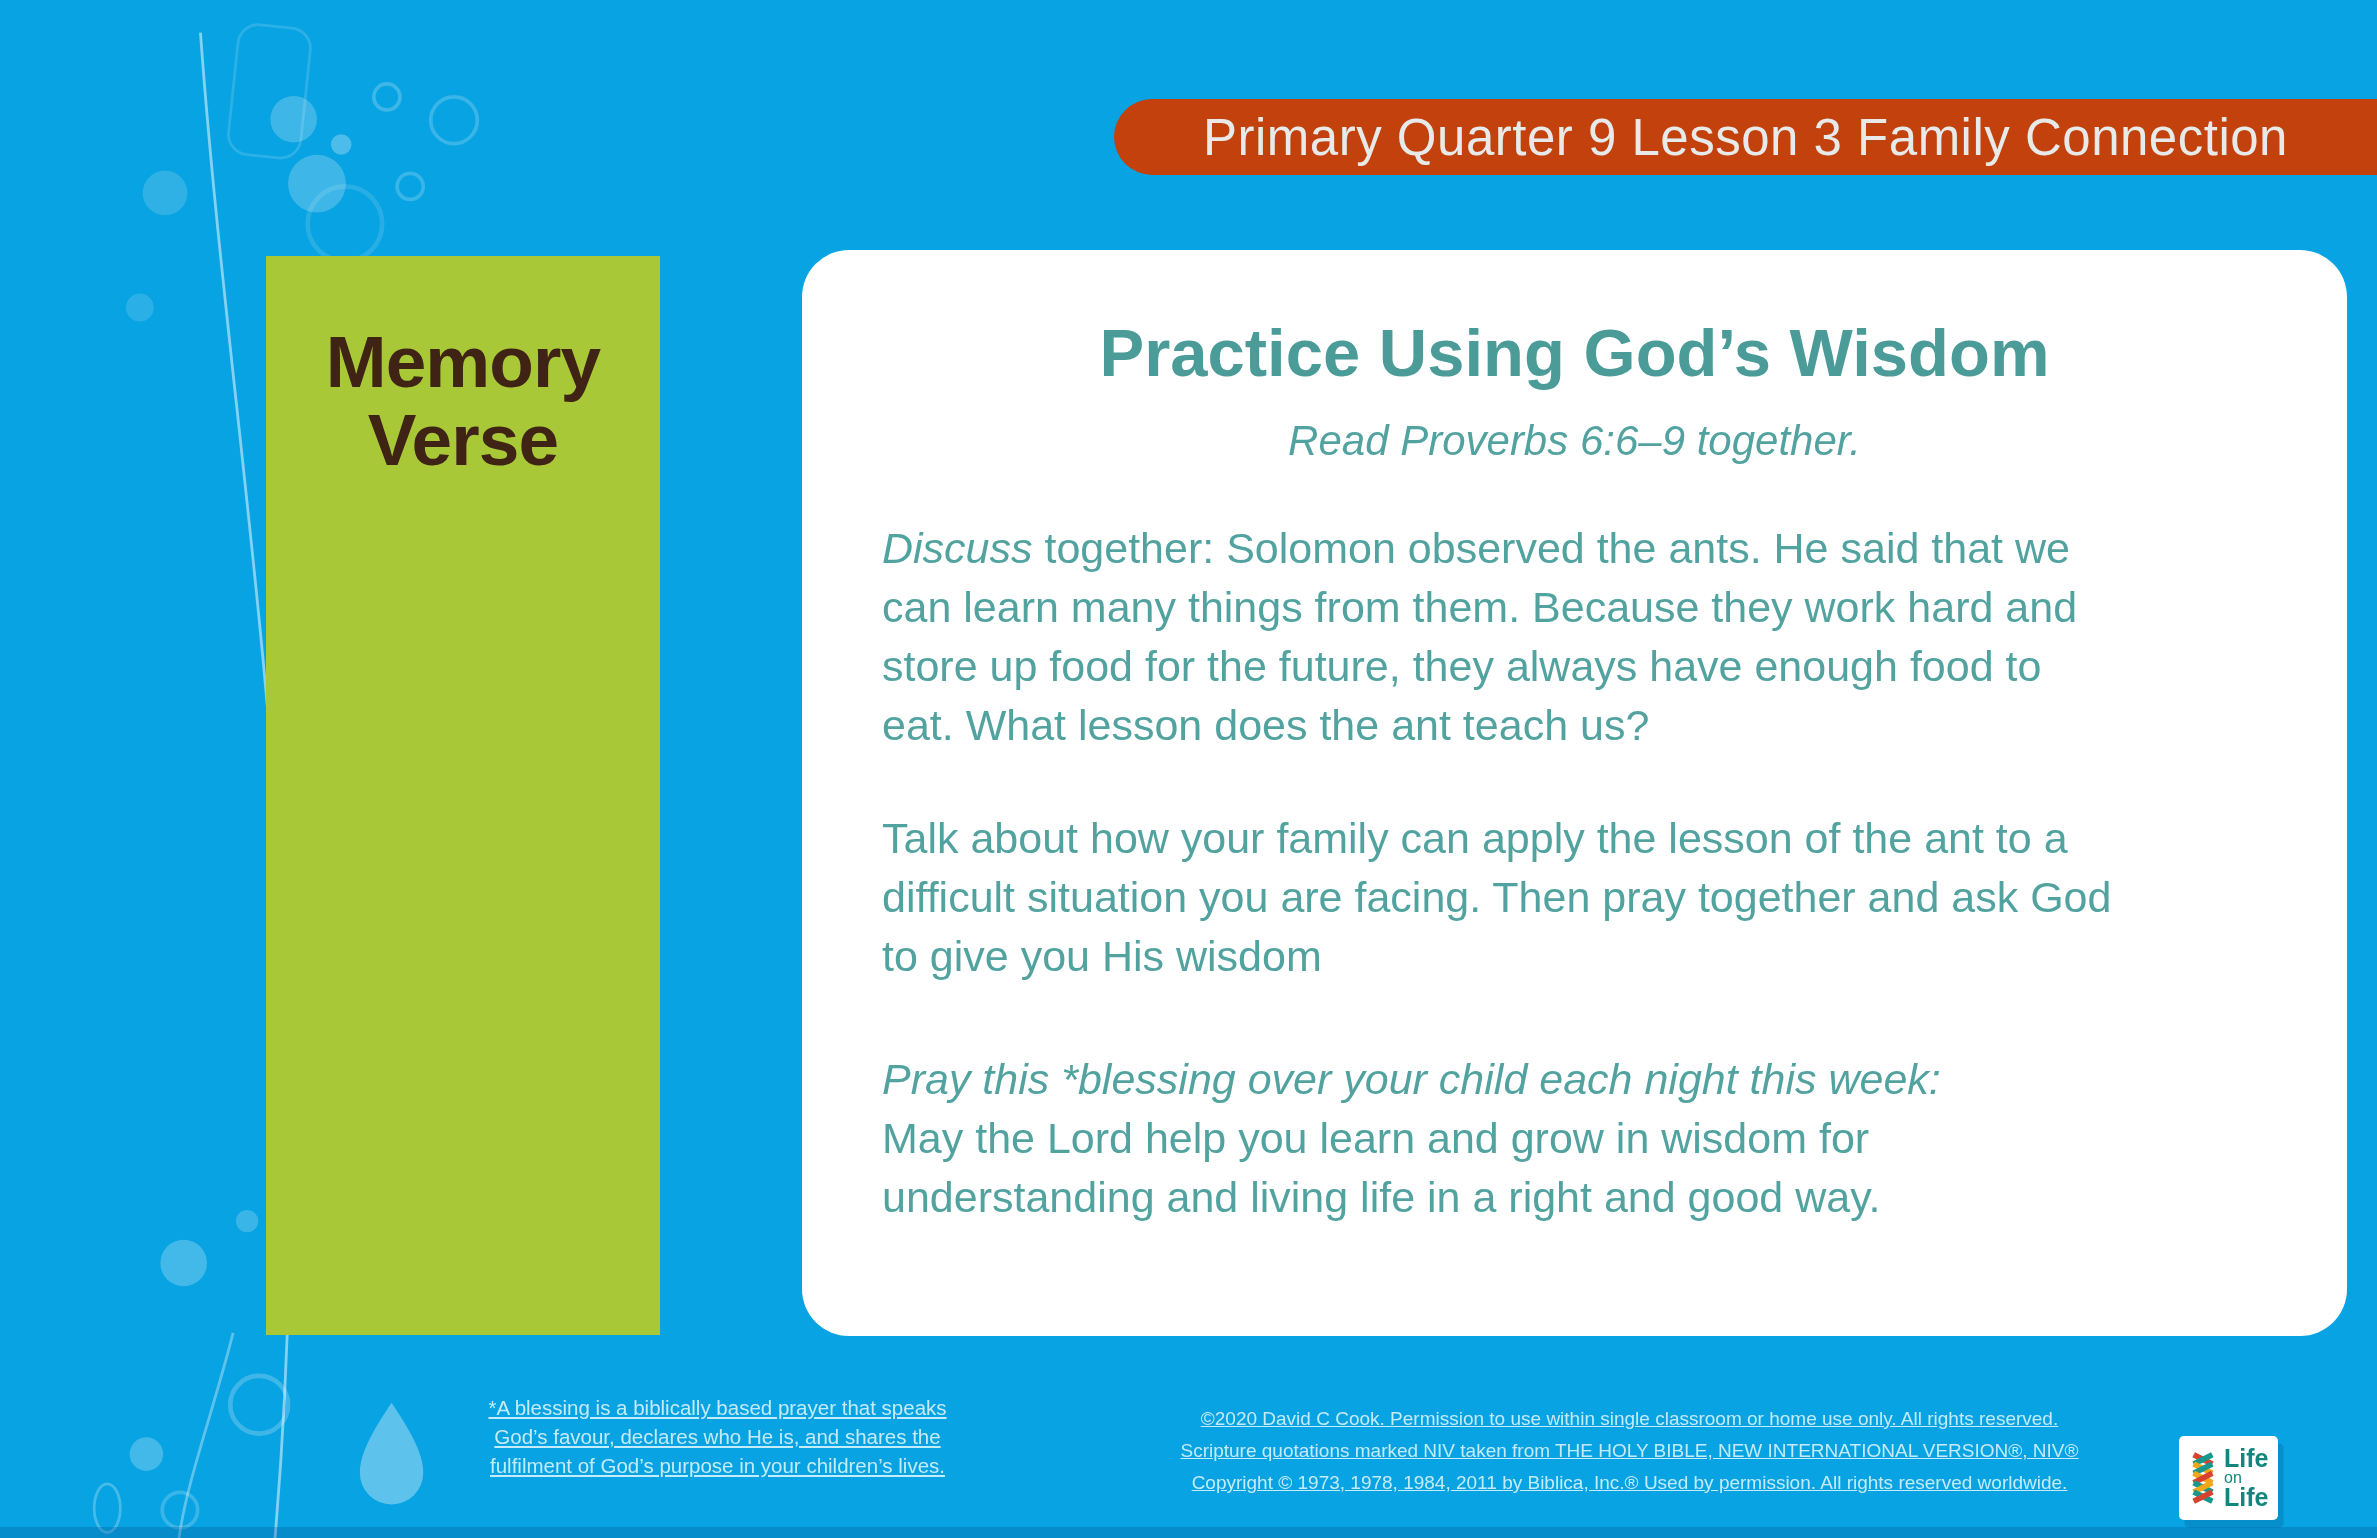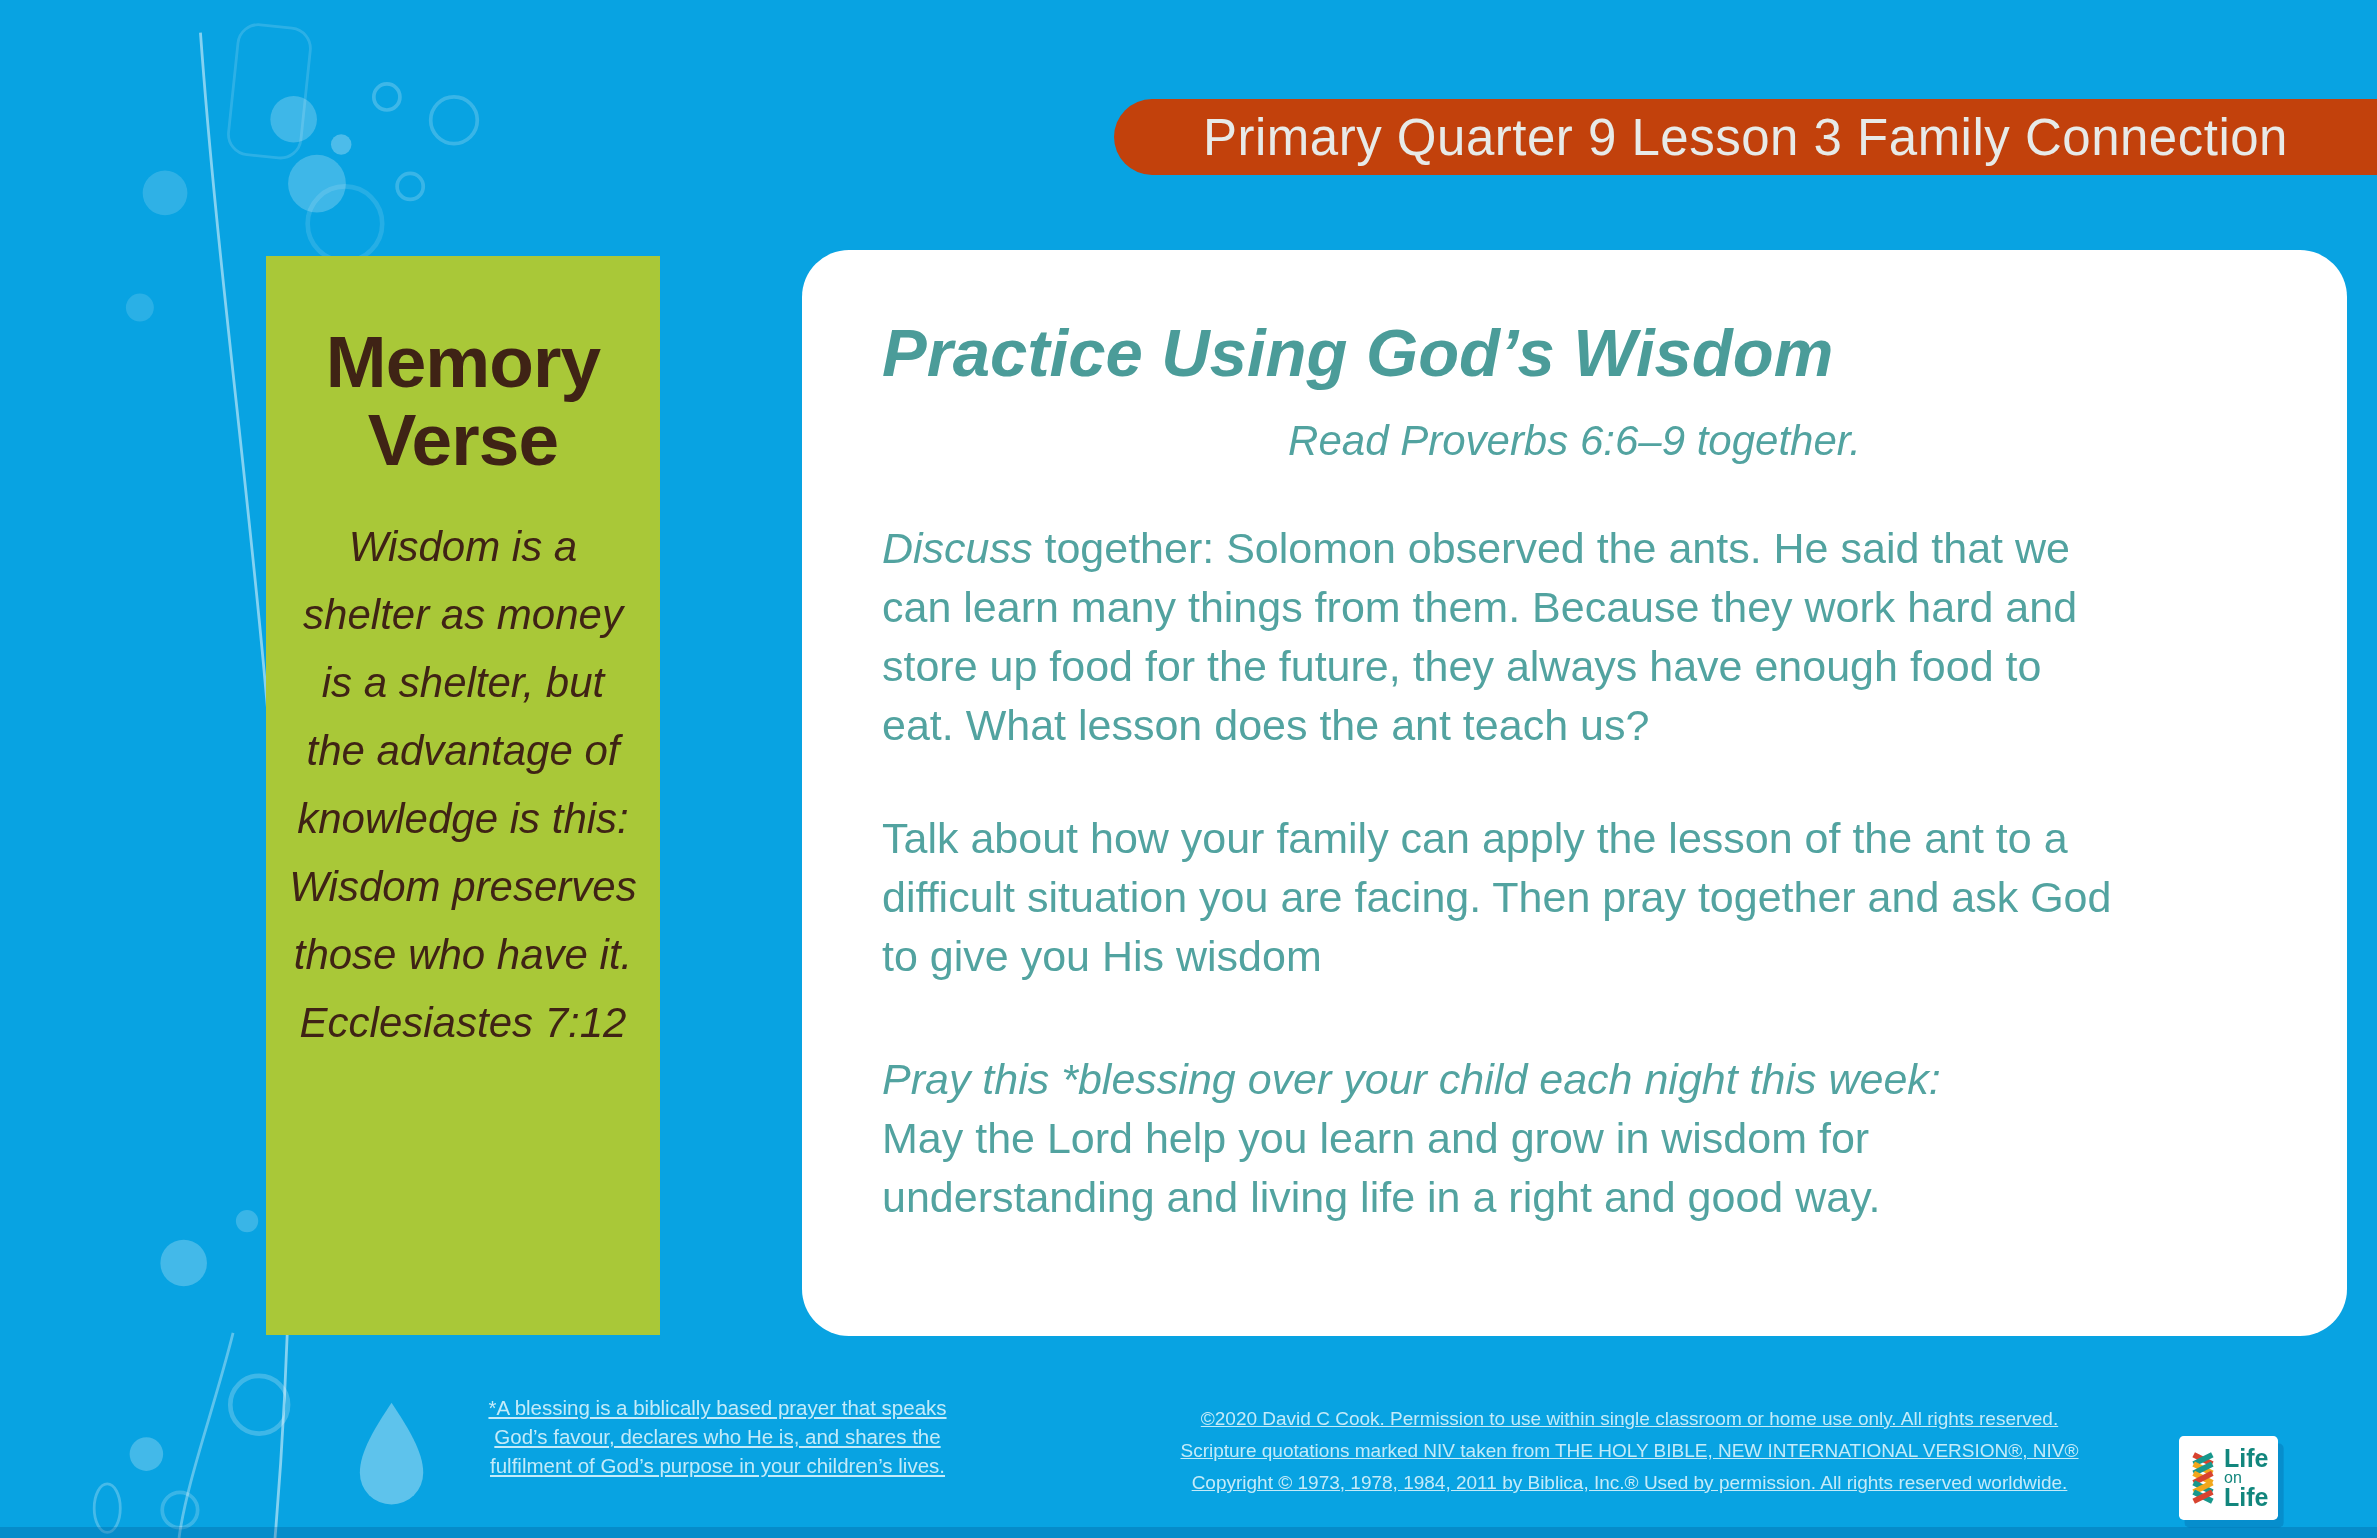--- a/index.html
+++ b/index.html
@@ -25,21 +25,21 @@
     background:#a9c838;color:#3f2315;text-align:center;box-sizing:border-box;padding-top:67px;
   }
   .panel-heading{font-weight:bold;font-size:73px;line-height:78px;letter-spacing:-0.9px;}
   .verse{margin-top:34px;font-style:italic;font-size:42px;line-height:68px;}
 
   
   .card{
     position:absolute;left:802px;top:250px;width:1545px;height:1086px;
     background:#ffffff;border-radius:47px;box-sizing:border-box;padding:60px 80px;
   }
-  .card-title{margin:3.7px 0 0;text-align:left;color:#4b9c99;font-size:67px;font-weight:bold;letter-spacing:0;font-style:italic;}
+  .card-title{margin:3.7px 0 0;text-align:center;color:#4b9c99;font-size:67px;font-weight:bold;letter-spacing:0;}
   .card-subtitle{margin-top:26px;text-align:center;color:#52a3a0;font-size:42px;font-style:italic;}
   .para{color:#52a3a0;font-size:43px;line-height:59px;}
   .para .line{white-space:nowrap;}
   .para em{font-style:italic;}
   .p1{margin-top:54px;}
   .p2{margin-top:54px;}
   .p3{margin-top:64px;}
   .italic-line{font-style:italic;}
 
   
@@ -97,30 +97,20 @@
 
   <header class="banner">
     <span>Primary Quarter 9 Lesson 3 Family Connection</span>
   </header>
 
   <aside class="panel">
     <div class="panel-heading">
       <div>Memory</div>
       <div>Verse</div>
     </div>
-    <div class="verse">
-      <div>Wisdom is a</div>
-      <div>shelter as money</div>
-      <div>is a shelter, but</div>
-      <div>the advantage of</div>
-      <div>knowledge is this:</div>
-      <div>Wisdom preserves</div>
-      <div>those who have it.</div>
-      <div>Ecclesiastes 7:12</div>
-    </div>
   </aside>
 
   <main class="card">
     <h1 class="card-title">Practice Using God’s Wisdom</h1>
     <div class="card-subtitle">Read Proverbs 6:6–9 together.</div>
 
     <div class="para p1">
       <div class="line"><em>Discuss</em><span> together: Solomon observed the ants. He said that we</span></div>
       <div class="line">can learn many things from them. Because they work hard and</div>
       <div class="line">store up food for the future, they always have enough food to</div>

